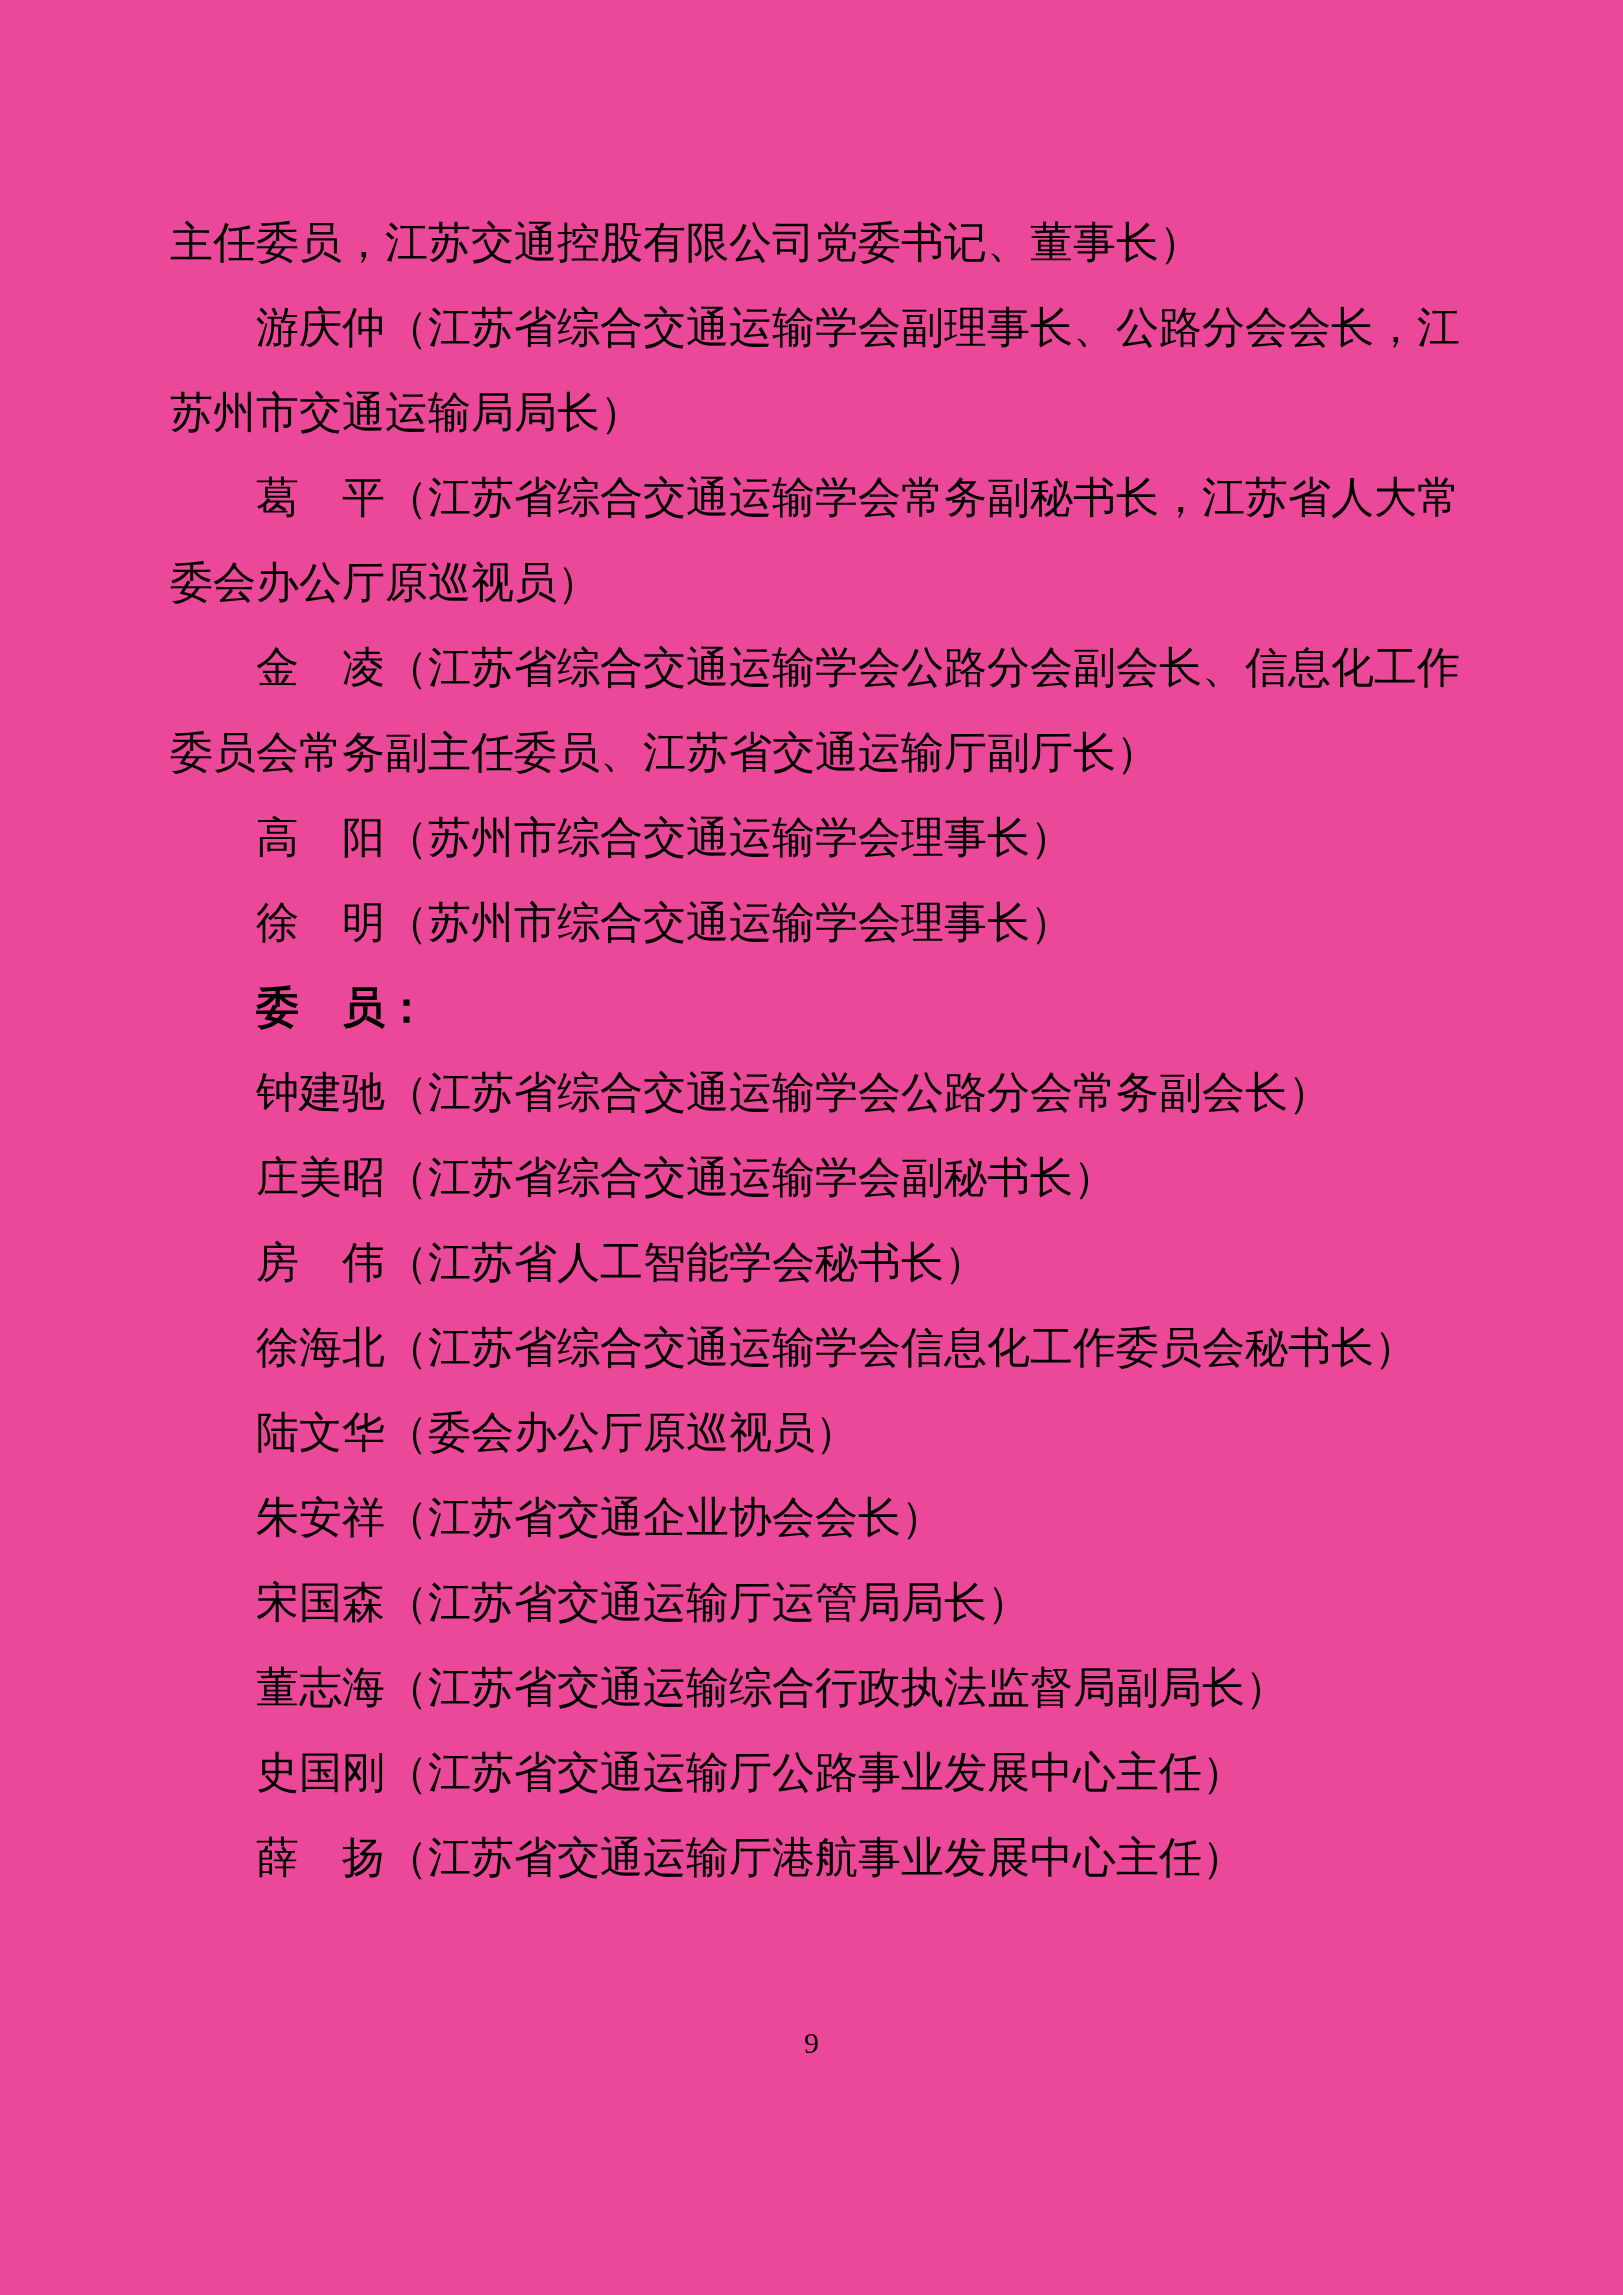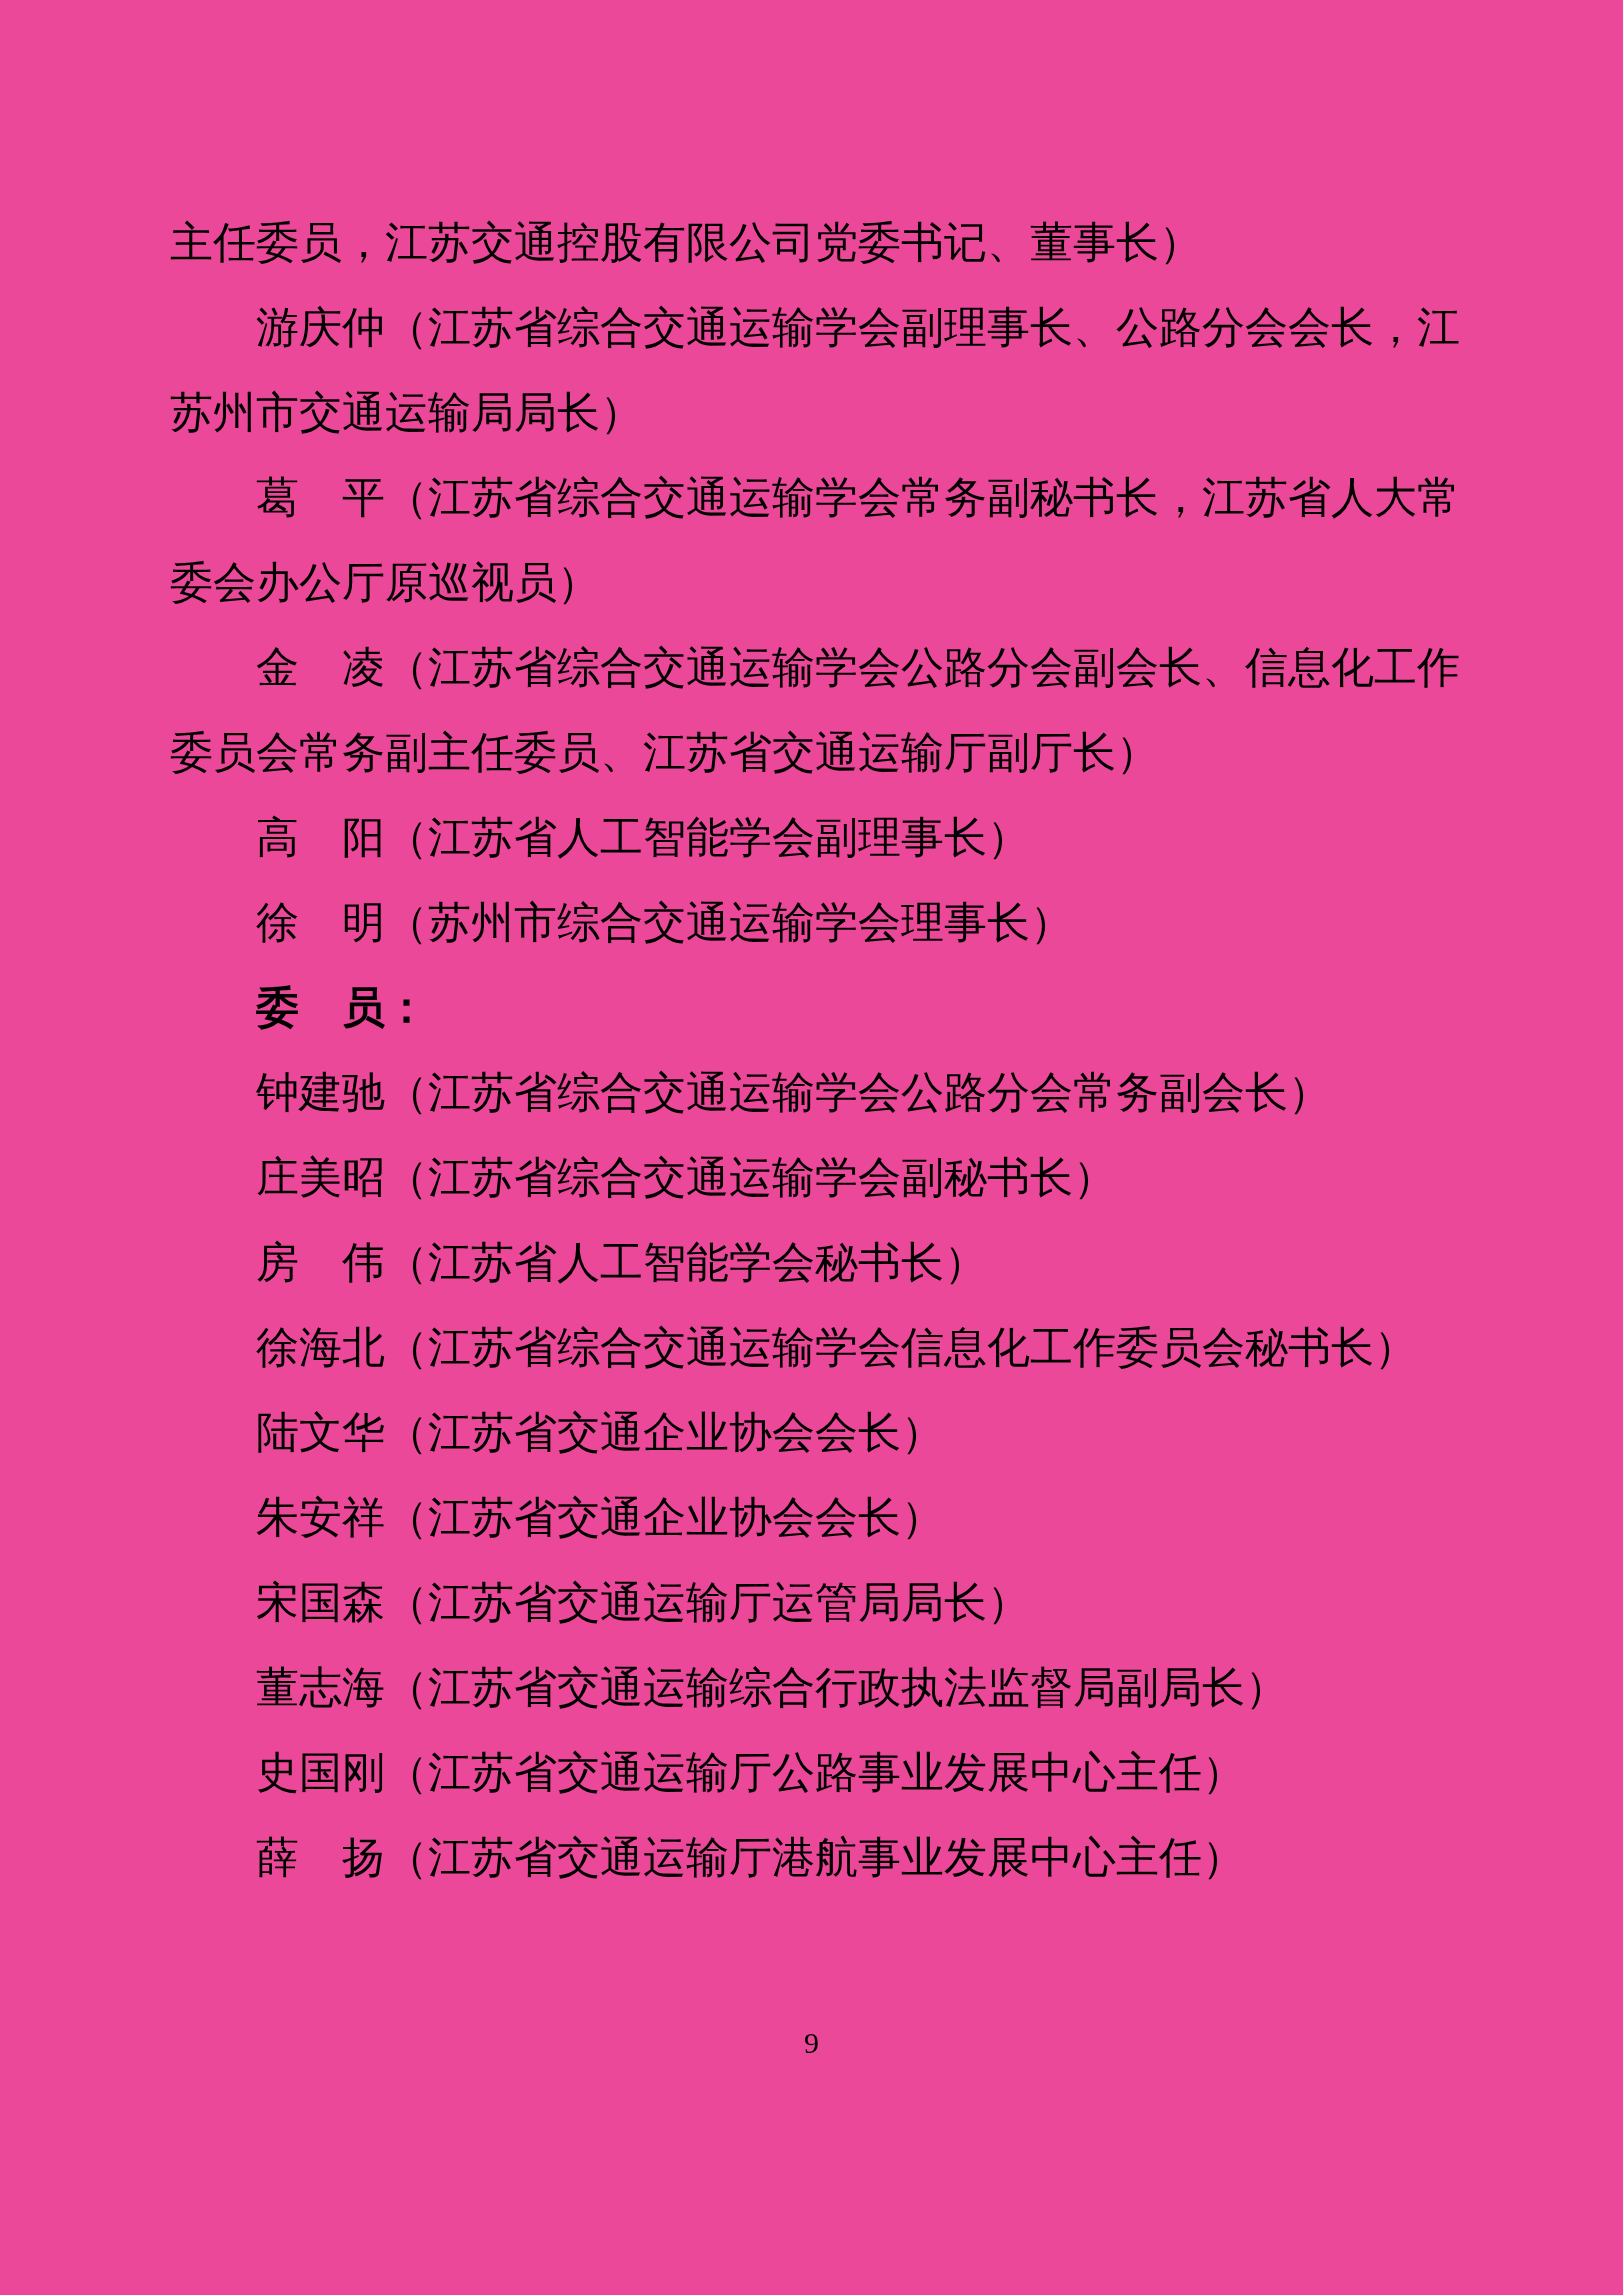--- a/index.html
+++ b/index.html
@@ -50,28 +50,28 @@
 
 <div class="page">
   <div class="text-block">
     <div class="line">主任委员，江苏交通控股有限公司党委书记、董事长）</div>
     <div class="line indent">游庆仲（江苏省综合交通运输学会副理事长、公路分会会长，江</div>
     <div class="line">苏州市交通运输局局长）</div>
     <div class="line indent">葛　平（江苏省综合交通运输学会常务副秘书长，江苏省人大常</div>
     <div class="line">委会办公厅原巡视员）</div>
     <div class="line indent">金　凌（江苏省综合交通运输学会公路分会副会长、信息化工作</div>
     <div class="line">委员会常务副主任委员、江苏省交通运输厅副厅长）</div>
-    <div class="line indent">高　阳（江苏省人工智能学会副理事长）</div>
+    <div class="line indent">高　阳（苏州市综合交通运输学会理事长）</div>
     <div class="line indent">徐　明（苏州市综合交通运输学会理事长）</div>
     <div class="line indent bold">委　员：</div>
     <div class="line indent">钟建驰（江苏省综合交通运输学会公路分会常务副会长）</div>
     <div class="line indent">庄美昭（江苏省综合交通运输学会副秘书长）</div>
     <div class="line indent">房　伟（江苏省人工智能学会秘书长）</div>
     <div class="line indent">徐海北（江苏省综合交通运输学会信息化工作委员会秘书长）</div>
-    <div class="line indent">陆文华（江苏省交通企业协会会长）</div>
+    <div class="line indent">陆文华（委会办公厅原巡视员）</div>
     <div class="line indent">朱安祥（江苏省交通企业协会会长）</div>
     <div class="line indent">宋国森（江苏省交通运输厅运管局局长）</div>
     <div class="line indent">董志海（江苏省交通运输综合行政执法监督局副局长）</div>
     <div class="line indent">史国刚（江苏省交通运输厅公路事业发展中心主任）</div>
     <div class="line indent">薛　扬（江苏省交通运输厅港航事业发展中心主任）</div>
   </div>
   <div class="page-number">9</div>
 </div>
 
 

